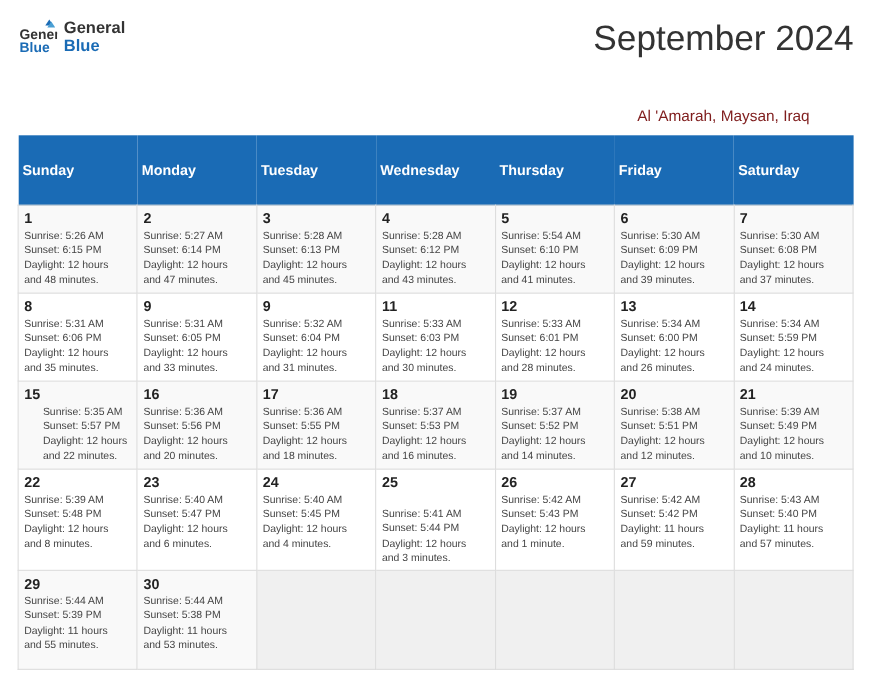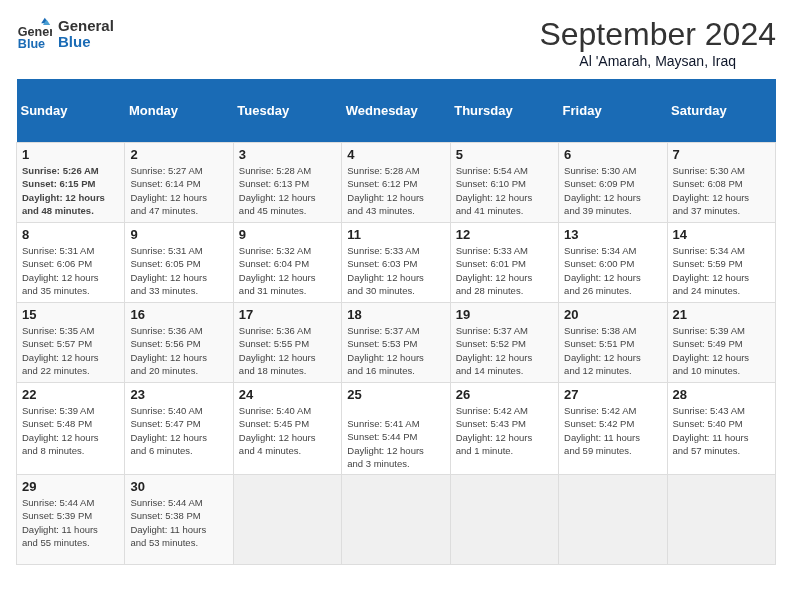--- a/index.html
+++ b/index.html
@@ -26,21 +26,22 @@
       height: 36px;
     }
     .title-block { text-align: center; }
     .month-title {
       font-size: 32px;
       font-weight: normal;
       color: #333;
     }
     .subtitle {
       font-size: 14px;
-      color: #0f172a;
+      color: #7f1d1d;
+      margin-top: 44px;
     }
     table {
       width: 100%;
       border-collapse: collapse;
       font-size: 10.5px;
     }
     thead tr th {
       background: #1a6bb5;
       color: #fff;
       padding: 24px 4px;
@@ -103,21 +104,21 @@
         <th>Wednesday</th>
         <th>Thursday</th>
         <th>Friday</th>
         <th>Saturday</th>
       </tr>
   </thead>
   <tbody id="calendar-body">
   <tr>
         <td>
           <span class="day-num">1</span>
-          <div class="day-info" style="white-space: pre-line; font-weight: bold;">Sunrise: 5:26 AM
+          <div class="day-info" style="white-space: pre-line;">Sunrise: 5:26 AM
 Sunset: 6:15 PM
 Daylight: 12 hours
 and 48 minutes.</div>
         </td>
         <td>
           <span class="day-num">2</span>
           <div class="day-info" style="white-space: pre-line;">Sunrise: 5:27 AM
 Sunset: 6:14 PM
 Daylight: 12 hours
 and 47 minutes.</div>
@@ -205,21 +206,21 @@
           <span class="day-num">14</span>
           <div class="day-info" style="white-space: pre-line;">Sunrise: 5:34 AM
 Sunset: 5:59 PM
 Daylight: 12 hours
 and 24 minutes.</div>
         </td>
       </tr>
       <tr>
         <td>
           <span class="day-num">15</span>
-          <div class="day-info" style="white-space: pre-line;">Sunrise: 5:35 AM
+          <div class="day-info" style="white-space: pre-line; margin-left: 17px;">Sunrise: 5:35 AM
 Sunset: 5:57 PM
 Daylight: 12 hours
 and 22 minutes.</div>
         </td>
         <td>
           <span class="day-num">16</span>
           <div class="day-info" style="white-space: pre-line;">Sunrise: 5:36 AM
 Sunset: 5:56 PM
 Daylight: 12 hours
 and 20 minutes.</div>

